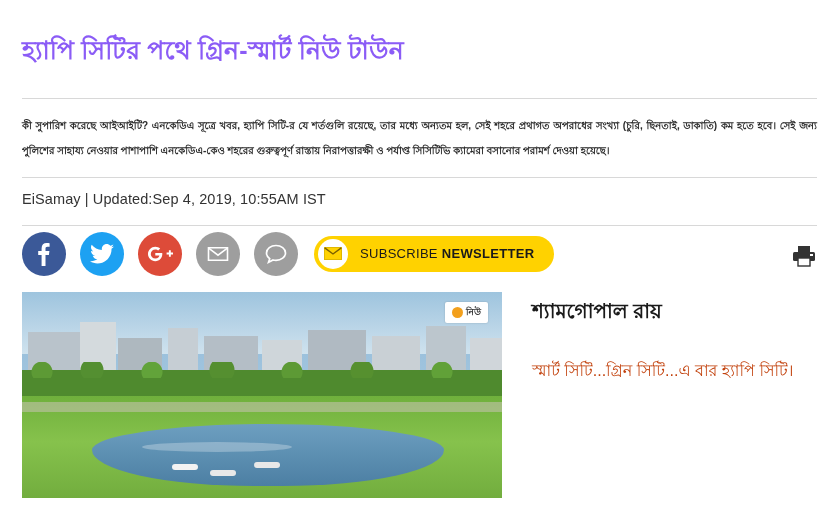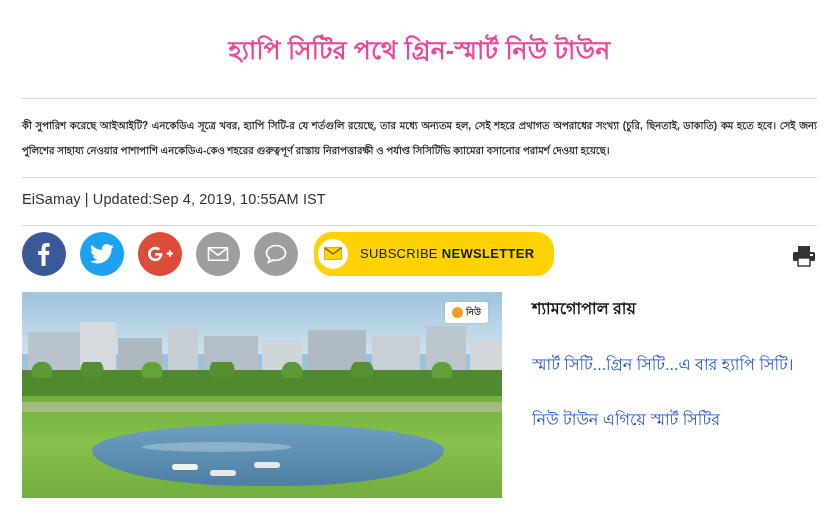--- a/index.html
+++ b/index.html
@@ -15,25 +15,24 @@
     width: 839px;
     height: 514px;
     background: #fff;
     padding: 0 22px;
   }
 
   
   .headline {
     font-size: 25px;
     line-height: 34px;
-    color: #ec4899;
+    color: #8b5cf6;
     font-weight: bold;
     padding: 16px 0 14px 0;
     letter-spacing: 0.2px;
-    text-align: center;
   }
   .rule {
     height: 1px;
     background: #d8d8d8;
     width: 100%;
   }
 
   
   .synopsis {
     font-size: 10px;
@@ -70,21 +69,21 @@
     flex: 0 0 auto;
   }
   .sicon svg { display: block; }
   .fb { background: #3b5998; }
   .tw { background: #1da1f2; }
   .gp { background: #dd4b39; }
   .mail { background: #9e9e9e; }
   .cmt { background: #9e9e9e; }
 
   .newsletter {
-    height: 44px;
+    height: 36px;
     background: #ffd200;
     border-radius: 18px;
     display: flex;
     align-items: center;
     padding: 0 20px 0 4px;
     margin-left: 2px;
     cursor: pointer;
   }
   .newsletter .nl-badge {
     width: 30px; height: 30px;
@@ -216,29 +215,29 @@
     background: #f3a01c;
     display: inline-block;
   }
 
   .article-col {
     padding-left: 30px;
     flex: 1 1 auto;
     min-width: 0;
   }
   .author {
-    font-size: 16px;
+    font-size: 20px;
     font-weight: bold;
     color: #1a1a1a;
     padding-top: 4px;
   }
   .para {
     font-size: 16px;
     line-height: 31px;
-    color: #1d4ed8;
+    color: #c2410c;
     margin-top: 26px;
     text-align: justify;
   }
   .para.p2 { margin-top: 24px; }
 </style>
 </head>
 <body>
 
 <div class="page">
 
@@ -337,18 +336,17 @@
       </div>
       <div class="watermark">
         <span class="wm-dot"></span>
         <span>নিউ</span>
       </div>
     </div>
 
     <div class="article-col">
       <div class="author">শ্যামগোপাল রায়</div>
       <p class="para p1">স্মার্ট সিটি...গ্রিন সিটি...এ বার হ্যাপি সিটি।</p>
-      <p class="para p2">নিউ টাউন এগিয়ে স্মার্ট সিটির</p>
     </div>
 
   </div>
 
 </div>
 
 </body></html>

